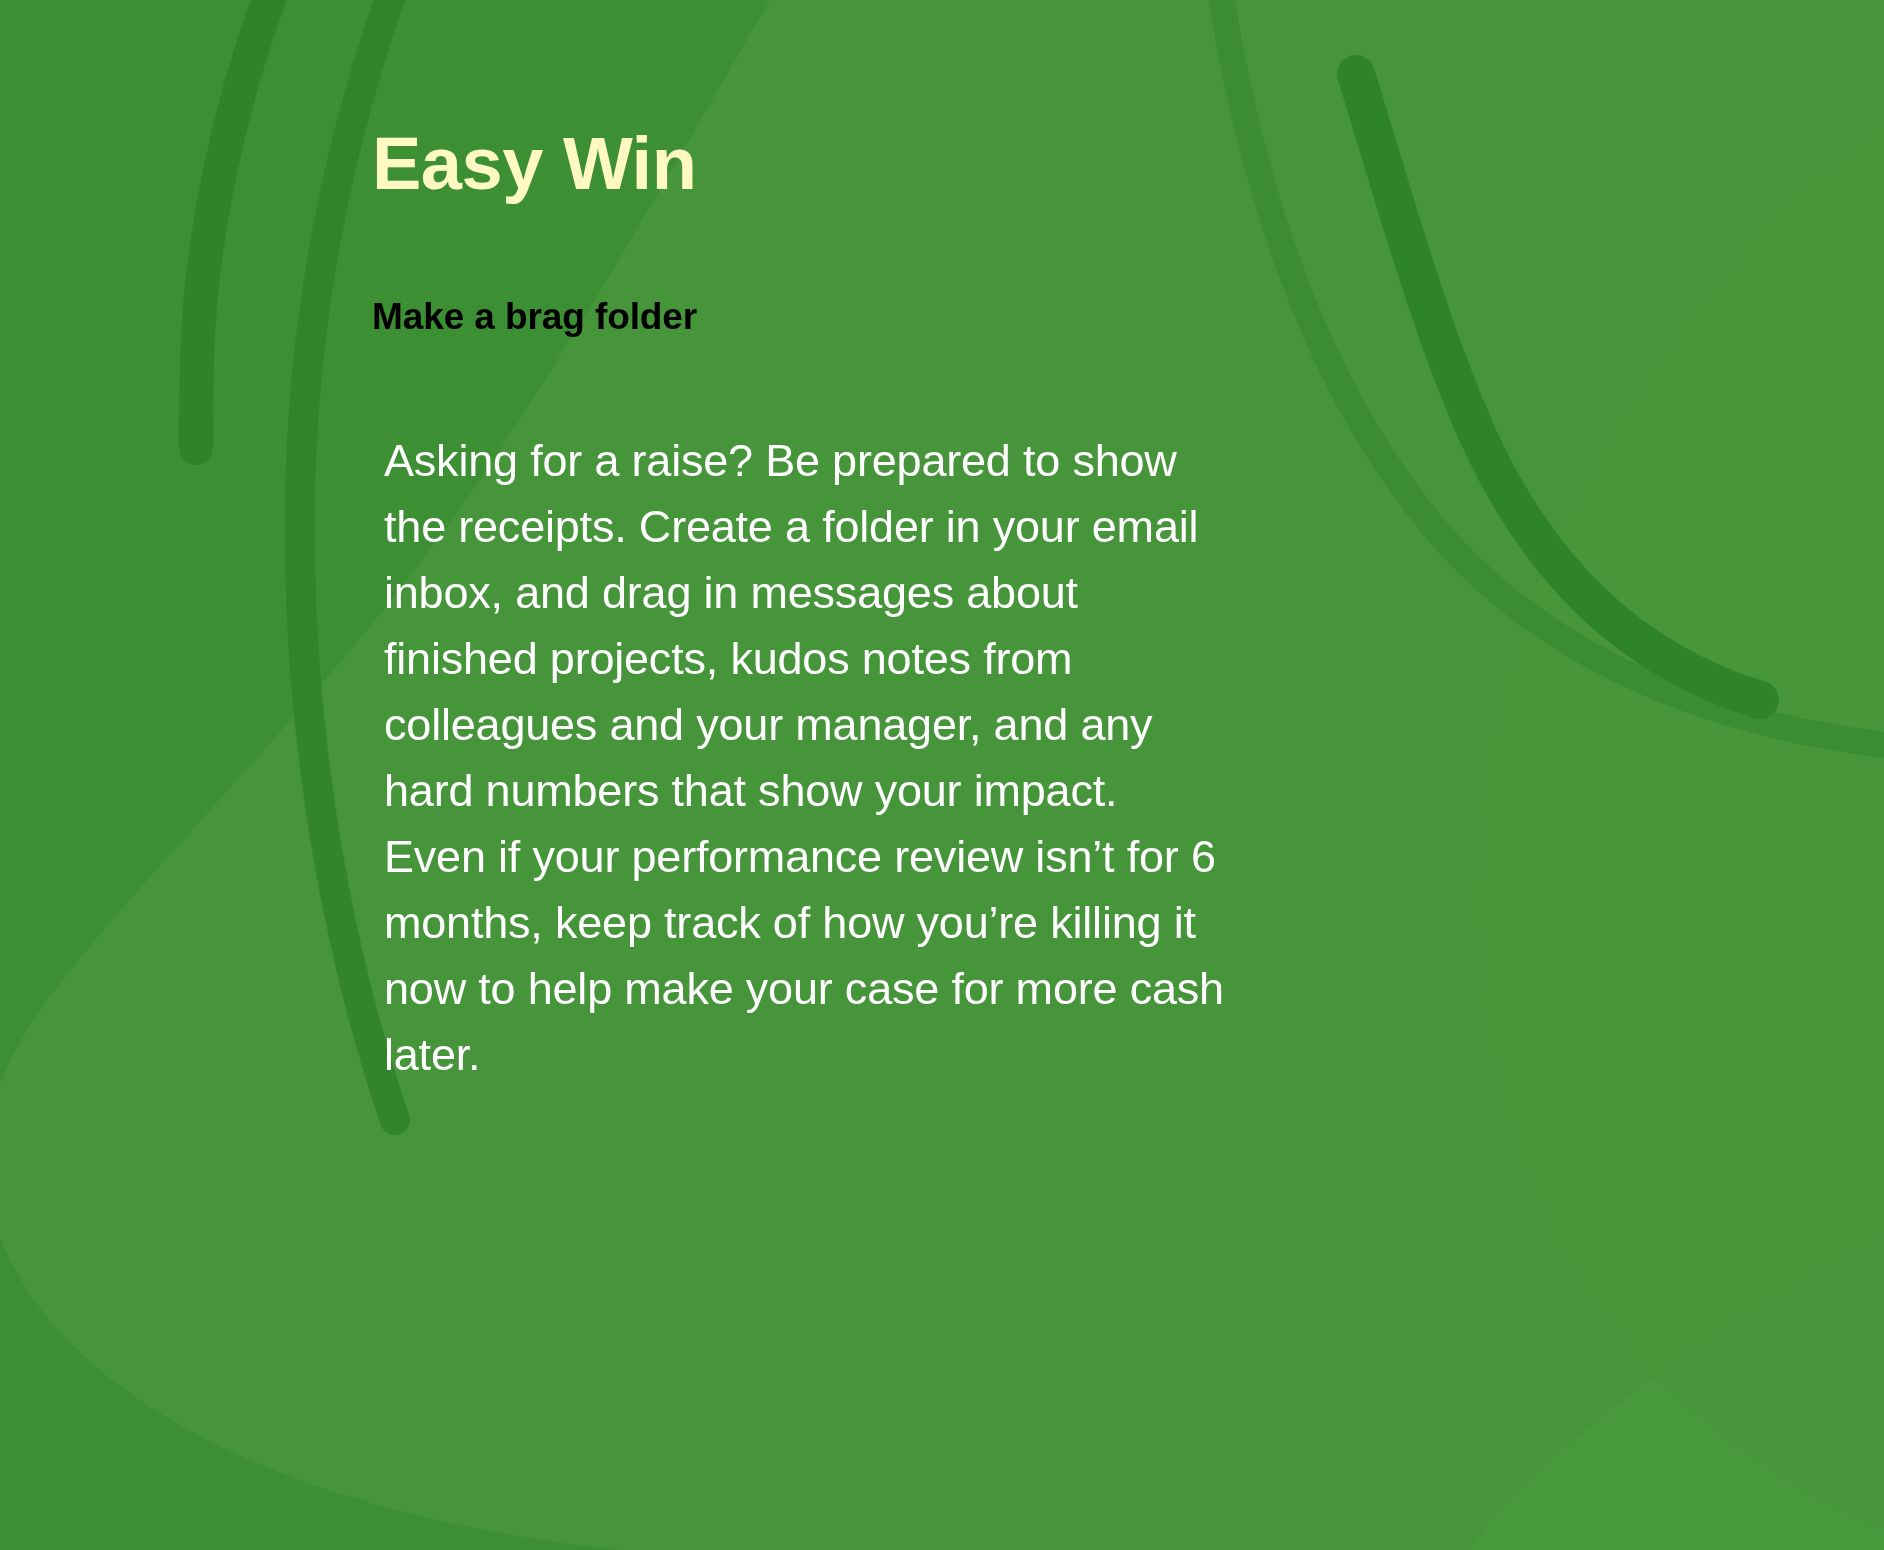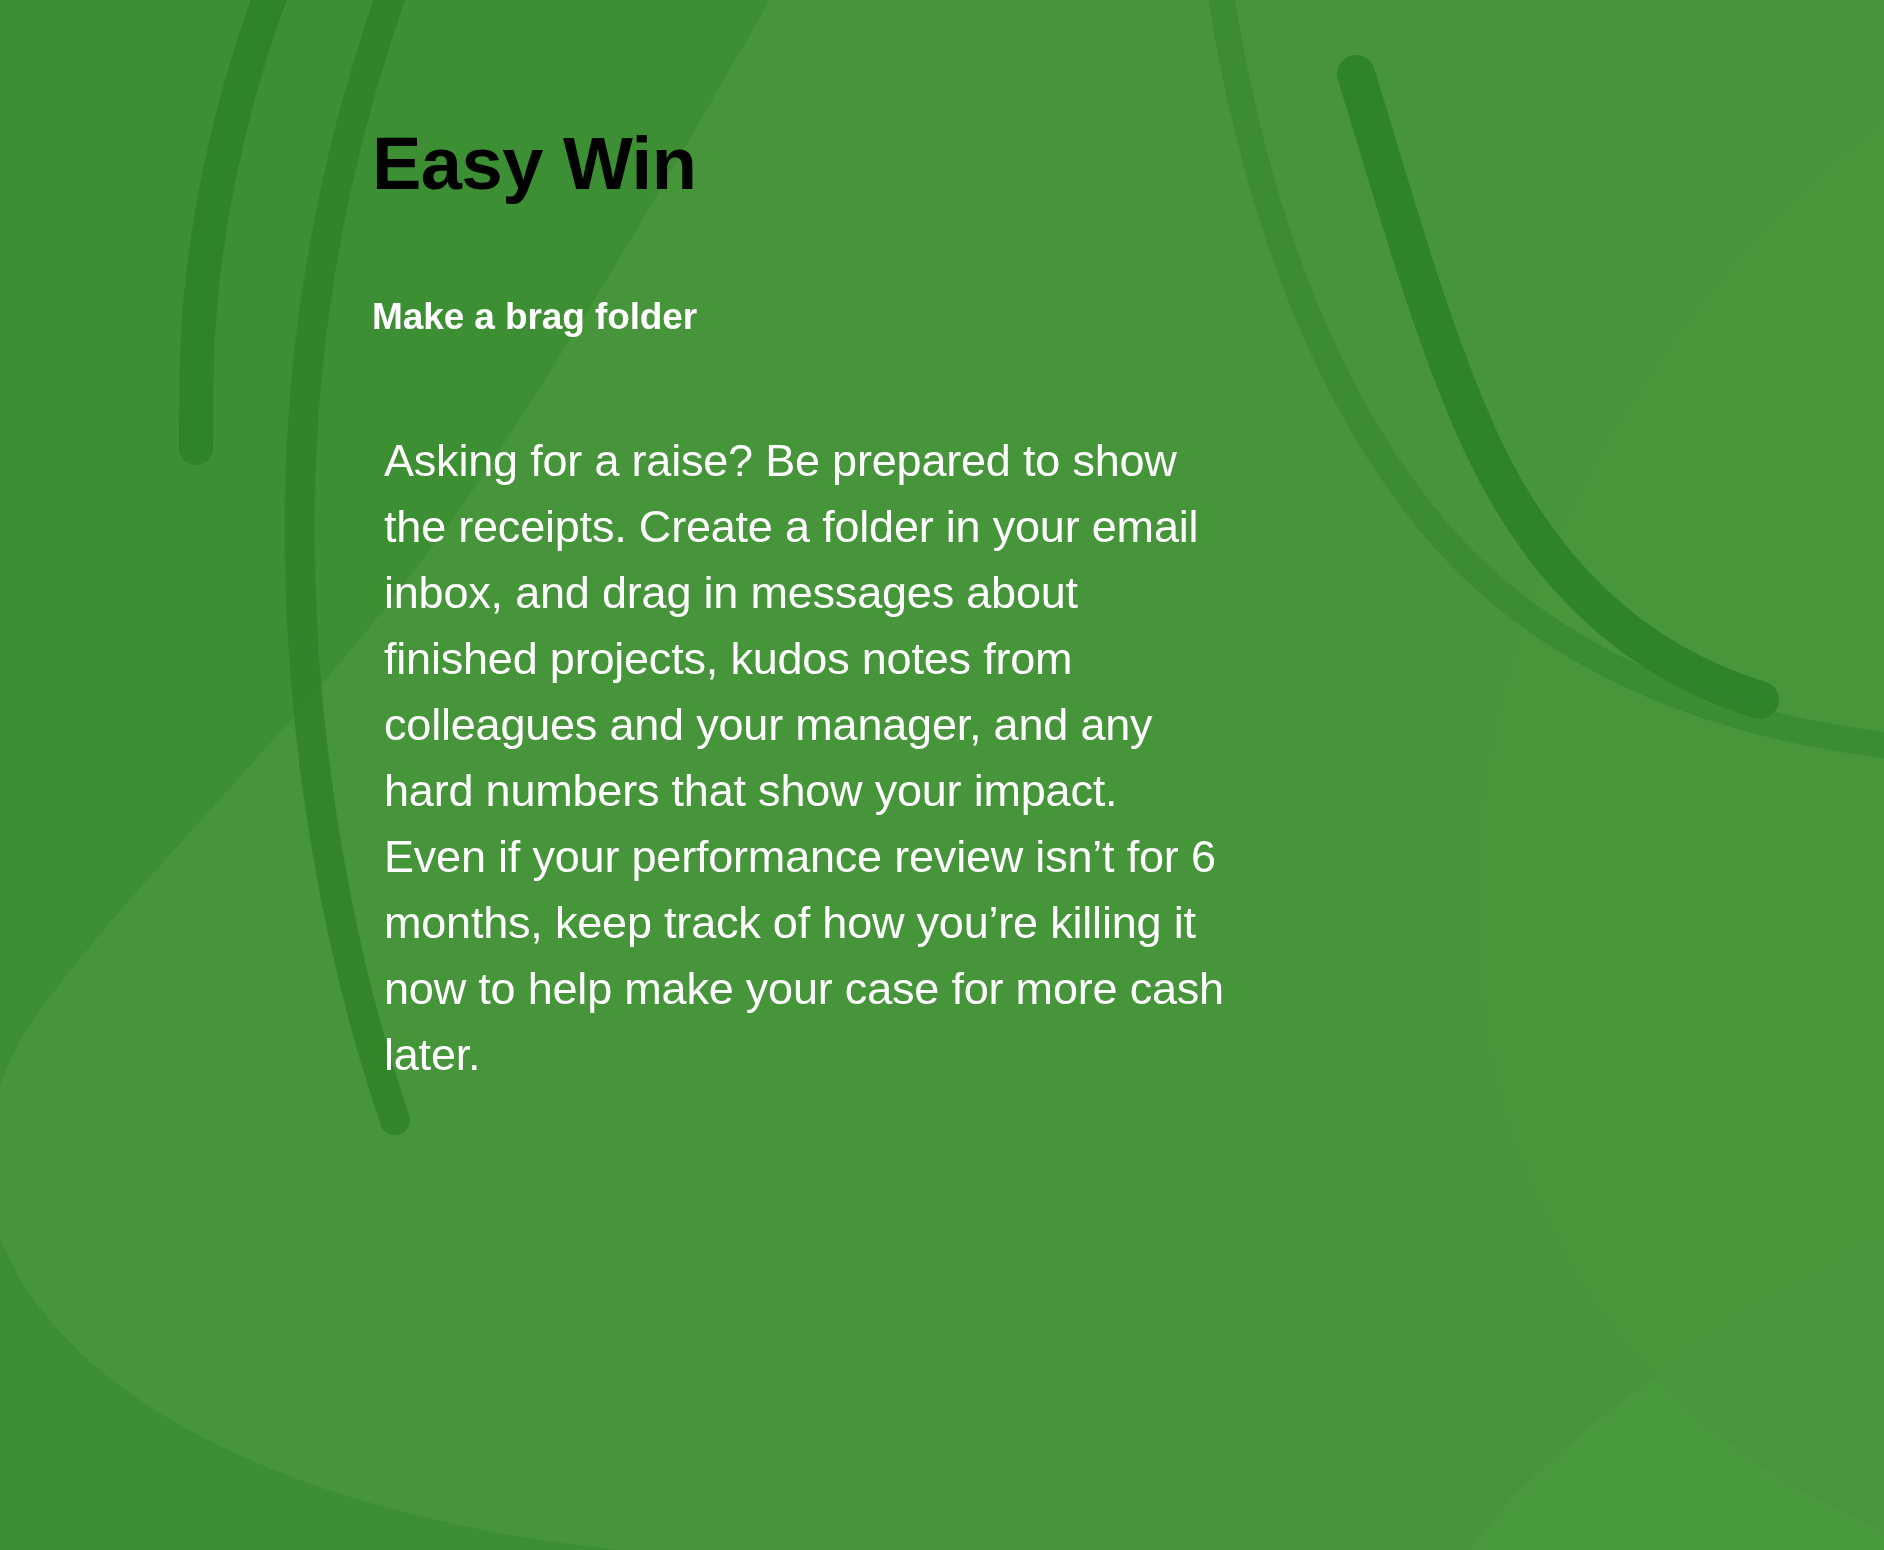--- a/index.html
+++ b/index.html
@@ -40,34 +40,34 @@
 
   .title {
     position: absolute;
     top: 127px;
     left: 0;
     margin: 0;
     font-size: 74px;
     line-height: 1.0;
     font-weight: 700;
     letter-spacing: -0.5px;
-    color: #000000;
+    color: #fef9c3;
     white-space: nowrap;
   }
 
   .subtitle {
     position: absolute;
     top: 295px;
     left: 0;
     margin: 0;
     font-size: 37px;
     line-height: 1.2;
     font-weight: 700;
     letter-spacing: -0.1px;
-    color: #ffffff;
+    color: #000000;
     white-space: nowrap;
   }
 
   .body-text {
     position: absolute;
     top: 428px;
     left: 12px;
     width: 845px;
     margin: 0;
     font-size: 45px;

